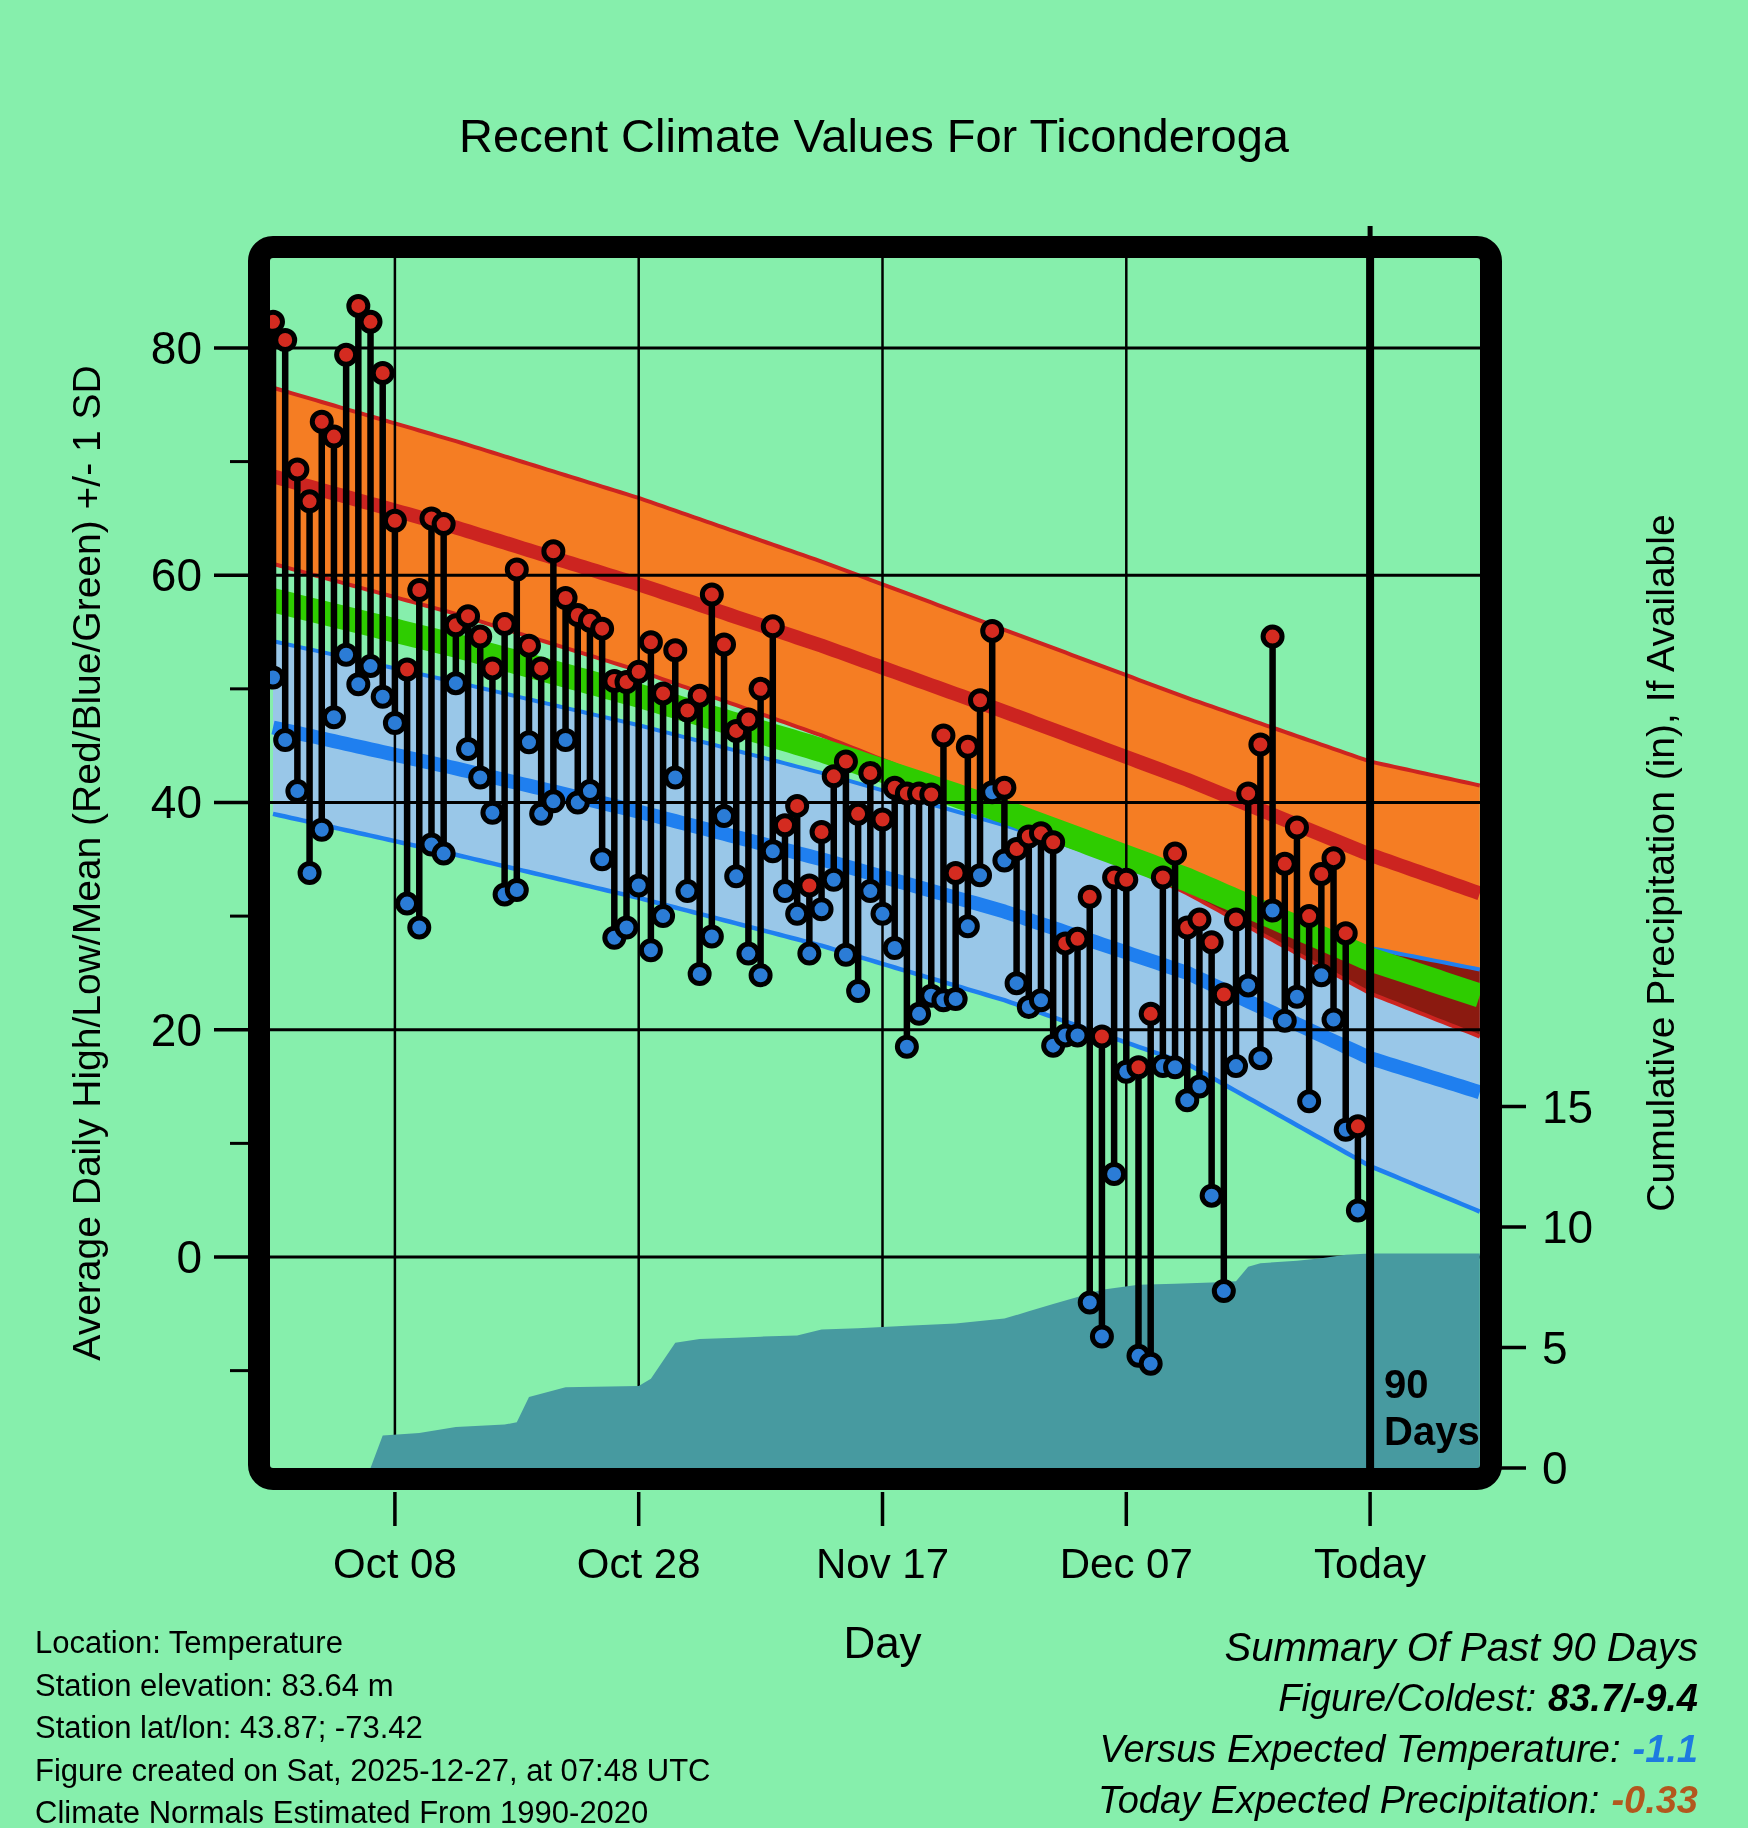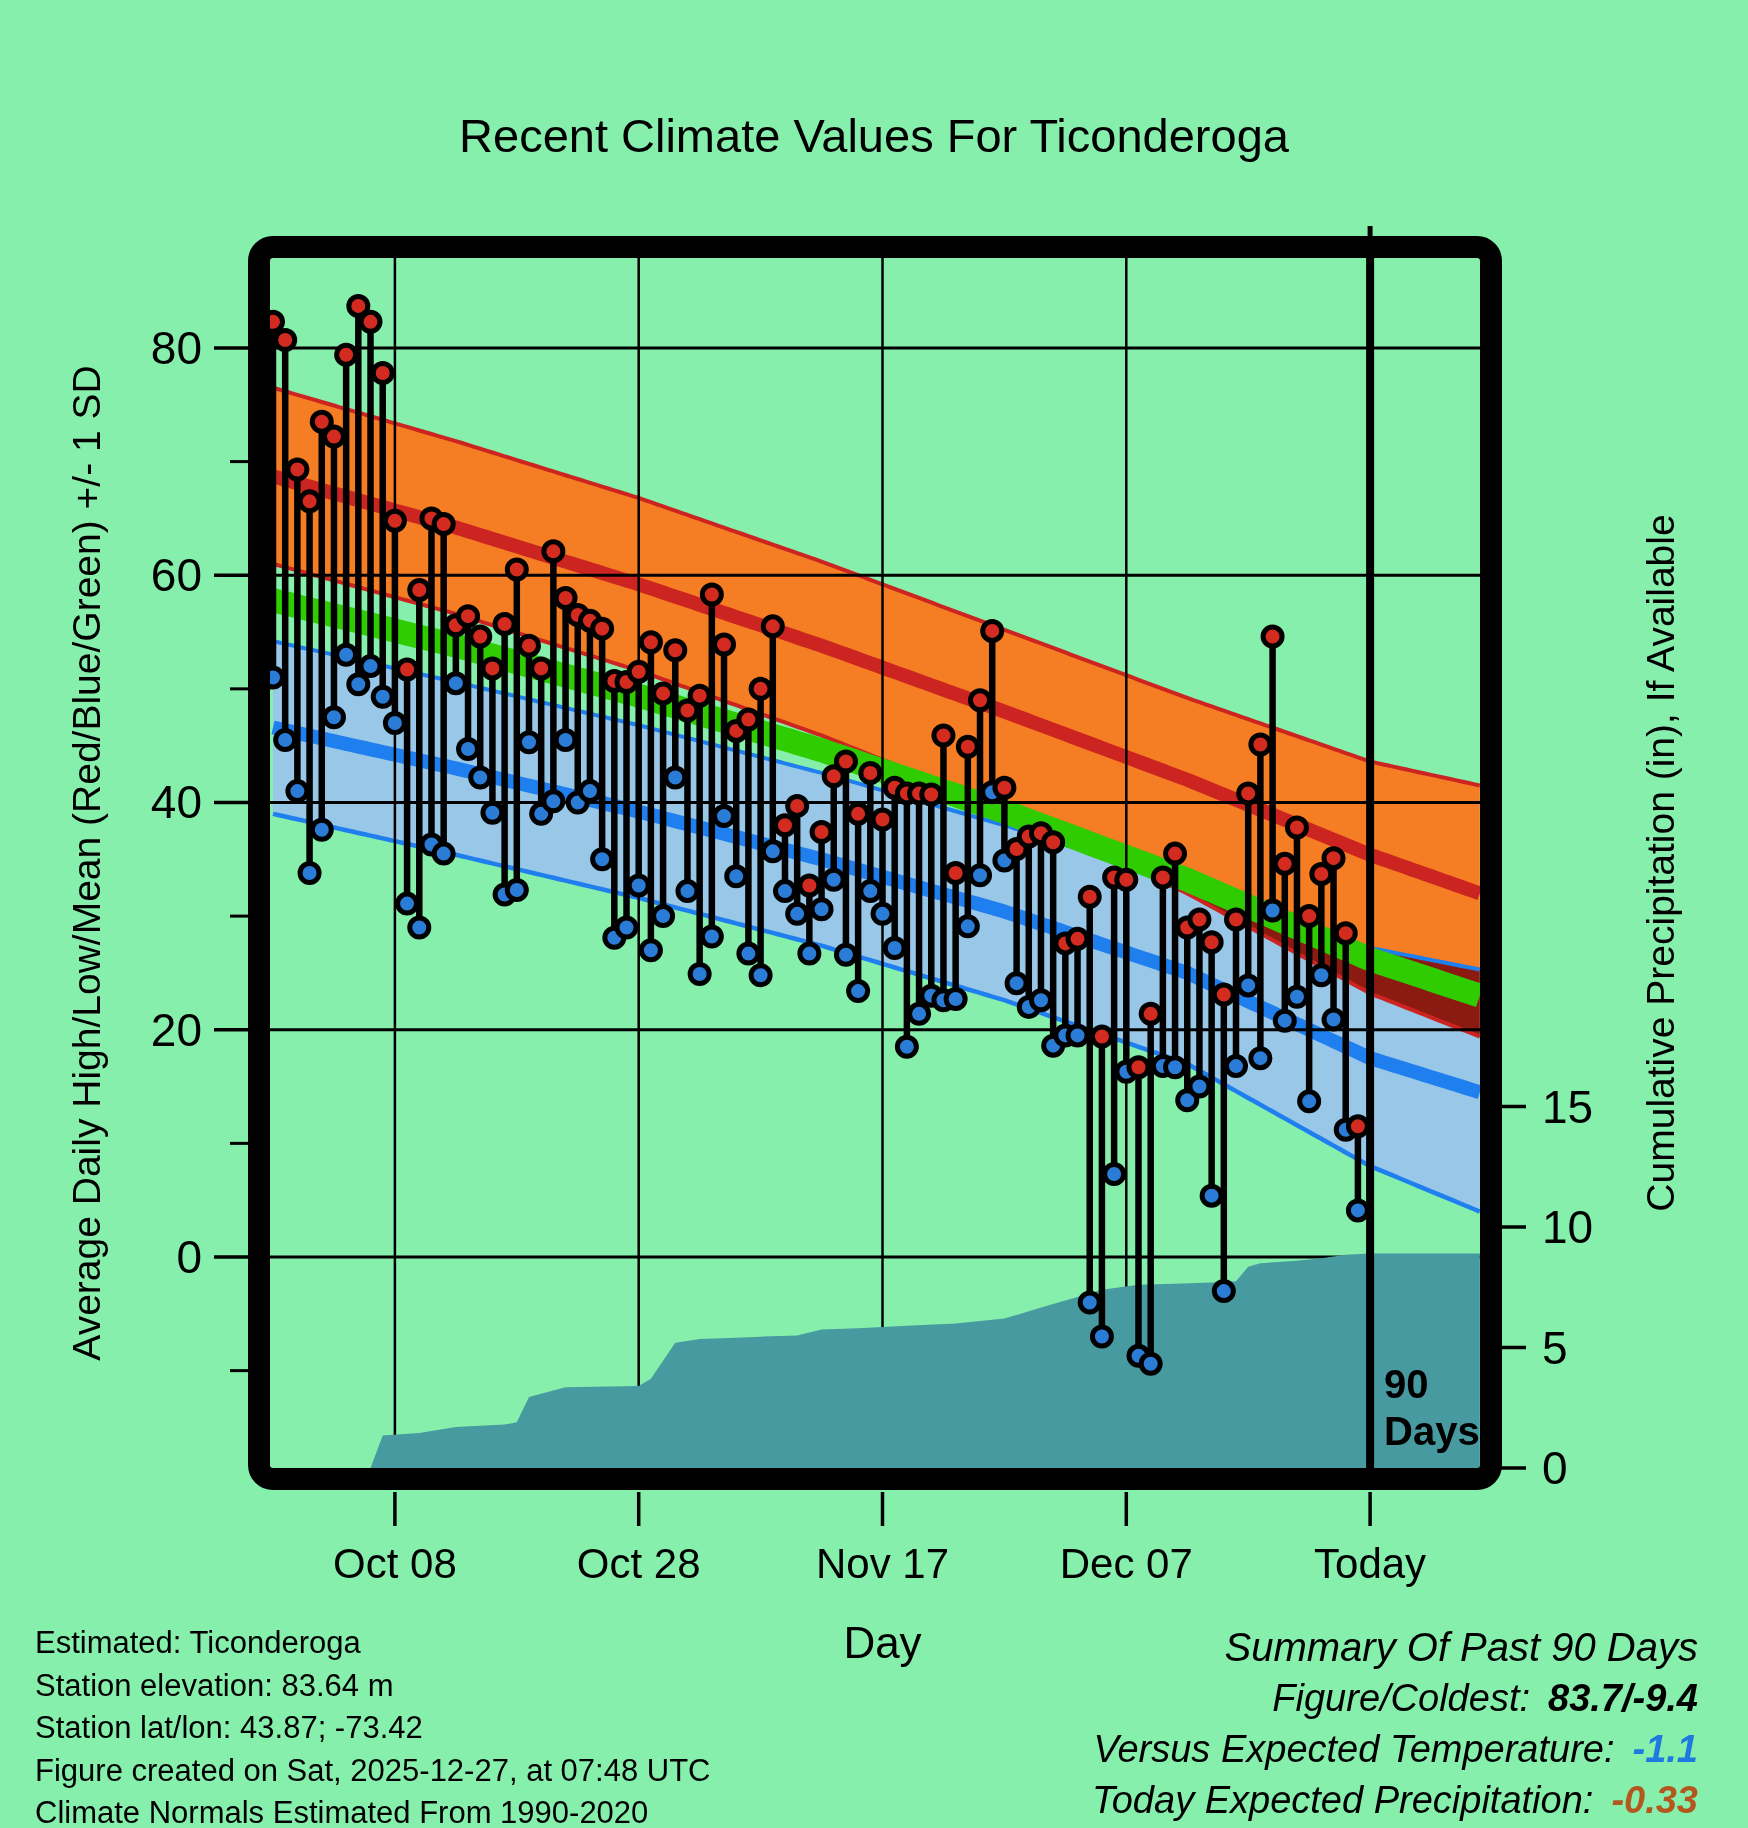--- a/index.html
+++ b/index.html
@@ -4,21 +4,21 @@
 <style>
   html,body{margin:0;padding:0;background:#ffffff;}
   #stage{position:relative;width:1748px;height:1828px;background:#86efac;overflow:hidden;
          font-family:"Liberation Sans", sans-serif;}
   #chart-svg{position:absolute;left:0;top:0;}
   .page-title{position:absolute;left:0;top:108px;width:1748px;text-align:center;
               font-size:47px;color:#000;letter-spacing:0px;}
   .footer{position:absolute;left:35px;top:1622px;font-size:31px;color:#000;line-height:42.5px;white-space:nowrap;}
   .summary{position:absolute;right:50px;top:1622px;text-align:right;font-size:38px;color:#000;line-height:51px;white-space:nowrap;font-style:italic;}
   .summary .sum-header{font-size:40px;}
-  .summary .val{font-weight:bold;margin-left:18px;}
+  .summary .val{font-weight:bold;margin-left:12px;}
 </style>
 </head>
 <body>
 
 <div id="stage">
   <div class="page-title">Recent Climate Values For Ticonderoga</div>
   <svg id="chart-svg" width="1748" height="1828" viewBox="0 0 1748 1828">
       <defs>
         <clipPath id="plotclip">
           <rect x="270" y="258" width="1210" height="1210"></rect>
@@ -358,21 +358,21 @@
       <text x="638.7" y="1578" text-anchor="middle" font-size="42" fill="#000" stroke="none" font-family="&quot;Liberation Sans&quot;,sans-serif">Oct 28</text>
       <text x="882.5" y="1578" text-anchor="middle" font-size="42" fill="#000" stroke="none" font-family="&quot;Liberation Sans&quot;,sans-serif">Nov 17</text>
       <text x="1126.3" y="1578" text-anchor="middle" font-size="42" fill="#000" stroke="none" font-family="&quot;Liberation Sans&quot;,sans-serif">Dec 07</text>
       <text x="1370.1" y="1578" text-anchor="middle" font-size="42" fill="#000" stroke="none" font-family="&quot;Liberation Sans&quot;,sans-serif">Today</text>
       <text x="882.5" y="1658" text-anchor="middle" font-size="44" fill="#000" stroke="none" font-family="&quot;Liberation Sans&quot;,sans-serif">Day</text>
       <text x="100" y="863" text-anchor="middle" font-size="39" fill="#000" stroke="none" font-family="&quot;Liberation Sans&quot;,sans-serif" transform="rotate(-90 100 863)">Average Daily High/Low/Mean (Red/Blue/Green) +/- 1 SD</text>
       <text x="1674" y="863" text-anchor="middle" font-size="39" fill="#000" stroke="none" font-family="&quot;Liberation Sans&quot;,sans-serif" transform="rotate(-90 1674 863)">Cumulative Precipitation (in), If Available</text>
     </svg>
 
   <div class="footer">
-    <div>Estimated: Ticonderoga</div>
+    <div>Location: Temperature</div>
     <div>Station elevation: 83.64 m</div>
     <div>Station lat/lon: 43.87; -73.42</div>
     <div>Figure created on Sat, 2025-12-27, at 07:48 UTC</div>
     <div>Climate Normals Estimated From 1990-2020</div>
   </div>
 
   <div class="summary">
     <div class="sum-header">Summary Of Past 90 Days</div>
     <div>
       <span>Figure/Coldest:</span><span class="val" id="sum-val-0" style="color: rgb(0, 0, 0);">83.7/-9.4</span>

